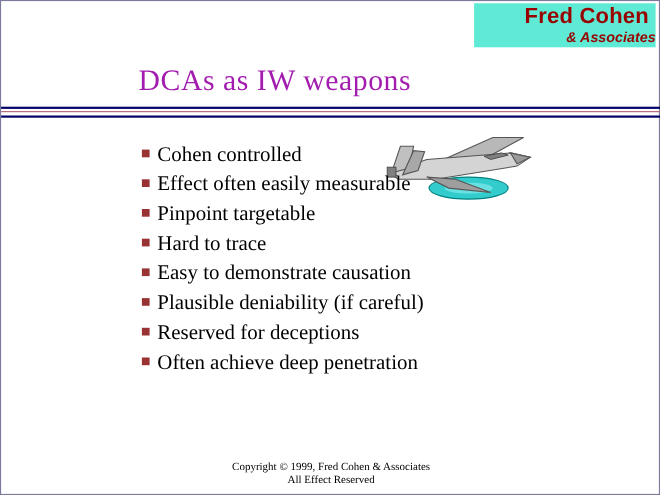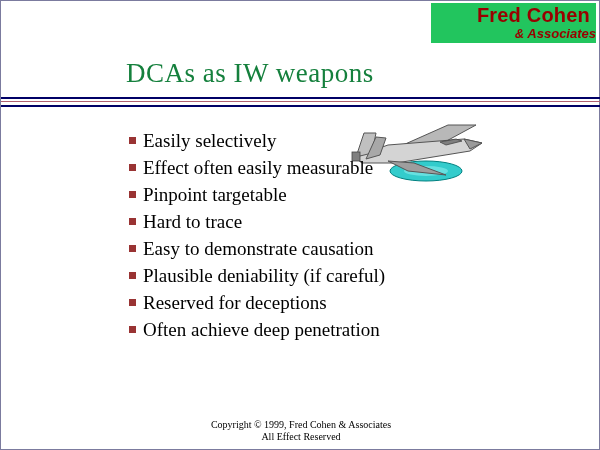--- a/index.html
+++ b/index.html
@@ -22,21 +22,21 @@
     background: #ffffff;
   }
 
   
   .logo {
     position: absolute;
     top: 2px;
     right: 3px;
     width: 165px;
     height: 40px;
-    background: #22c55e;
+    background: #5eead4;
     text-align: right;
     padding: 0;
     box-sizing: border-box;
   }
   .logo-line1 {
     display: block;
     font-family: "Liberation Sans", sans-serif;
     font-weight: bold;
     font-size: 20px;
     line-height: 22px;
@@ -55,21 +55,21 @@
     color: #990000;
   }
 
   
   .title {
     position: absolute;
     top: 57px;
     left: 125px;
     font-family: "Liberation Serif", serif;
     font-size: 27px;
-    color: #15803d;
+    color: #a21caf;
     letter-spacing: 0.5px;
     white-space: nowrap;
   }
 
   
   .rules {
     position: absolute;
     top: 96px;
     left: 0;
     width: 600px;
@@ -175,21 +175,21 @@
 
       <polygon points="104,23 120,20 126,22 110,26" fill="#7f7f7f" stroke="#444444" stroke-width="0.8"></polygon>
 
       <rect x="16" y="33" width="8" height="9" fill="#808080" stroke="#444444" stroke-width="0.8"></rect>
     </svg>
   </div>
 
   <div class="bullets">
     <div class="bullet-row">
       <span class="bullet-mark"><i></i></span>
-      <span class="bullet-text">Easily selectively</span>
+      <span class="bullet-text">Cohen controlled</span>
     </div>
     <div class="bullet-row">
       <span class="bullet-mark"><i></i></span>
       <span class="bullet-text">Effect often easily measurable</span>
     </div>
     <div class="bullet-row">
       <span class="bullet-mark"><i></i></span>
       <span class="bullet-text">Pinpoint targetable</span>
     </div>
     <div class="bullet-row">

